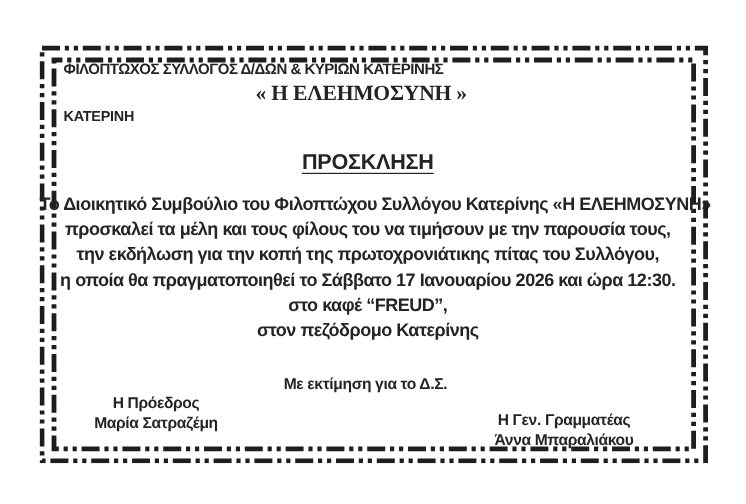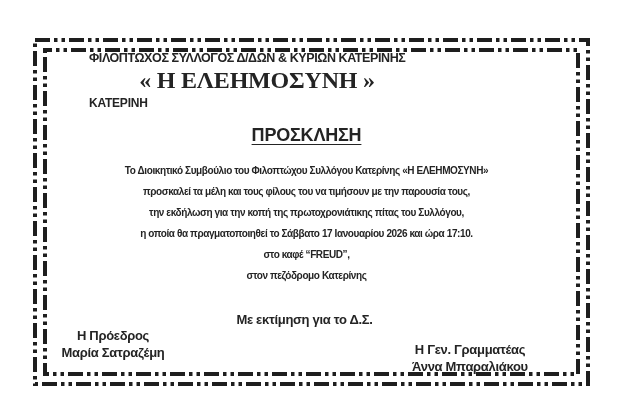--- a/index.html
+++ b/index.html
@@ -30,35 +30,34 @@
     top: 0;
     width: 557px;
     height: 348px;
     pointer-events: none;
   }
   .header-block {
     position: absolute;
     left: 20px;
     top: 13px;
     width: 336px;
-    margin-left: 36px;
   }
   .header-line1 {
     font-weight: bold;
     font-size: 12.5px;
     letter-spacing: -0.4px;
     white-space: nowrap;
     text-align: left;
   }
   .header-line2 {
     font-family: "Liberation Serif", serif;
     font-weight: bold;
-    font-size: 24px;
+    font-size: 18px;
     letter-spacing: -0.2px;
-    text-align: center;
+    text-align: right;
     margin-top: 2px;
     white-space: nowrap;
   }
   .header-line3 {
     font-weight: bold;
     font-size: 12px;
     letter-spacing: -0.4px;
     text-align: center;
     margin-top: 2px;
     white-space: nowrap;
@@ -87,38 +86,38 @@
   }
   .body-block {
     position: absolute;
     left: 0;
     right: 10px;
     top: 122px;
     text-align: center;
   }
   .body-line {
     font-weight: bold;
-    font-size: 10px;
+    font-size: 15px;
     letter-spacing: -0.4px;
     line-height: 21px;
     white-space: nowrap;
   }
   .closing-line {
     position: absolute;
     left: 0;
     right: 14px;
     top: 274px;
     text-align: center;
     font-weight: bold;
     font-size: 13px;
     letter-spacing: -0.3px;
   }
   .sig-left {
     position: absolute;
-    left: 0;
+    left: 17px;
     top: 289px;
     width: 160px;
     text-align: center;
   }
   .sig-right {
     position: absolute;
     left: 357px;
     top: 303px;
     width: 160px;
     text-align: center;
@@ -149,21 +148,21 @@
     </div>
 
     <div class="title-line">
       <span>ΠΡΟΣΚΛΗΣΗ</span>
     </div>
 
     <div class="body-block">
       <div class="body-line">Το Διοικητικό Συμβούλιο του Φιλοπτώχου Συλλόγου Κατερίνης «Η ΕΛΕΗΜΟΣΥΝΗ»</div>
       <div class="body-line">προσκαλεί τα μέλη και τους φίλους του να τιμήσουν με την παρουσία τους,</div>
       <div class="body-line">την εκδήλωση για την κοπή της πρωτοχρονιάτικης πίτας του Συλλόγου,</div>
-      <div class="body-line">η οποία θα πραγματοποιηθεί το Σάββατο 17 Ιανουαρίου 2026 και ώρα 17:10.</div>
+      <div class="body-line">η οποία θα πραγματοποιηθεί το Σάββατο 17 Ιανουαρίου 2026 και ώρα 12:30.</div>
       <div class="body-line">στο καφέ “FREUD”,</div>
       <div class="body-line">στον πεζόδρομο Κατερίνης</div>
     </div>
 
     <div class="closing-line">Με εκτίμηση για το Δ.Σ.</div>
 
     <div class="sig-left">
       <div class="sig-role">Η Πρόεδρος</div>
       <div class="sig-name">Μαρία Σατραζέμη</div>
     </div>

